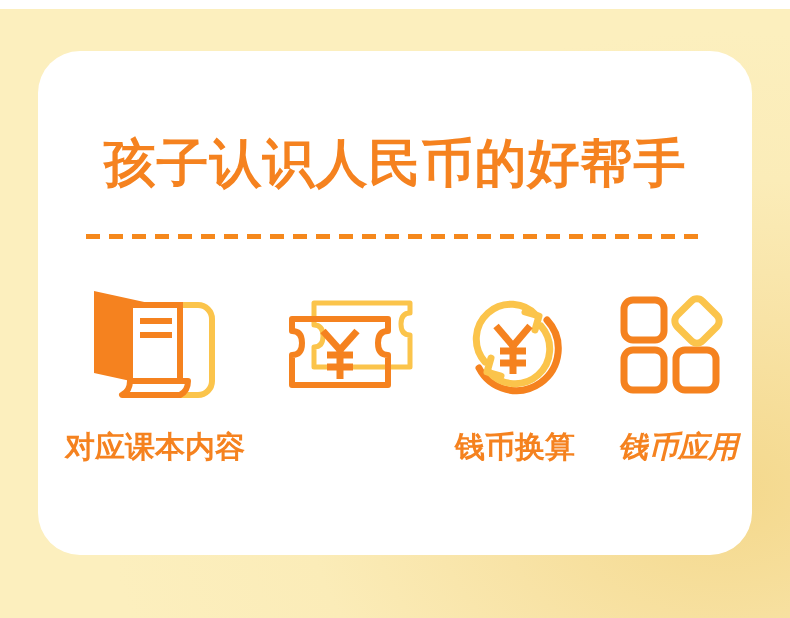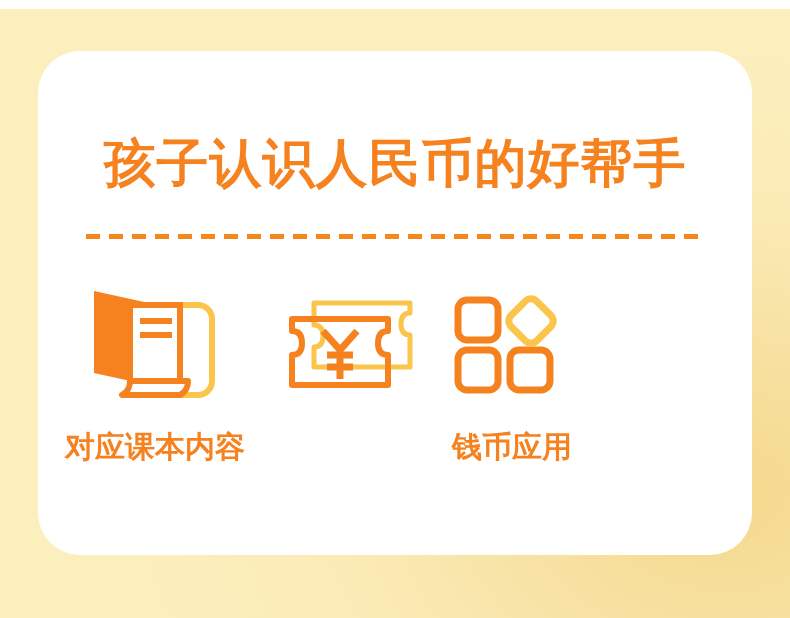--- a/index.html
+++ b/index.html
@@ -100,21 +100,21 @@
   
   .f0 { width: 232px; }
   .f1 { width: 160px; }
   .f2 { width: 166px; }
   .f3 { width: 156px; }
 
   .f0 .iconwrap { justify-content: center; }
   .f0 .flabel   { padding-left: 2px; }
   .f1 .flabel   { padding-left: 0; }
   .f2 .flabel   { padding-left: 4px; }
-  .f3 .flabel   { padding-left: 8px; }
+  .f3 .flabel   { padding-left: 8px; font-style: italic; }
 
   svg { display: block; overflow: visible; }
 </style>
 </head>
 <body>
 
 <div id="page">
 
   <div id="card">
 
@@ -156,20 +156,42 @@
               <path d="M41 42 L58 61"></path>
               <path d="M75 42 L58 61"></path>
               <path d="M45 66 H71"></path>
               <path d="M45 78 H71"></path>
               <path d="M58 61 V90"></path>
             </g>
           </svg>
         </div>
       </div>
 
+      <div class="feature f2">
+        <div class="iconwrap">
+          <svg width="116" height="116" viewBox="0 0 116 116" fill="none">
+
+            <path d="M92 34 A42 42 0 1 1 24 82" stroke="#F5821F" stroke-width="7" fill="none" stroke-linecap="round"></path>
+
+            <path d="M30 76 A34 34 0 0 1 82 30" stroke="#FBC44B" stroke-width="7" fill="none" stroke-linecap="round"></path>
+            <path d="M86 40 A34 34 0 0 1 34 86" stroke="#FBC44B" stroke-width="7" fill="none" stroke-linecap="round"></path>
+            <path d="M70 26 L84 30 L80 44" stroke="#FBC44B" stroke-width="7" fill="none" stroke-linecap="round" stroke-linejoin="round"></path>
+            <path d="M46 90 L32 86 L36 72" stroke="#FBC44B" stroke-width="7" fill="none" stroke-linecap="round" stroke-linejoin="round"></path>
+
+            <g stroke="#F5821F" stroke-width="7" stroke-linecap="butt">
+              <path d="M41 40 L58 60"></path>
+              <path d="M75 40 L58 60"></path>
+              <path d="M45 65 H71"></path>
+              <path d="M45 77 H71"></path>
+              <path d="M58 60 V88"></path>
+            </g>
+          </svg>
+        </div>
+        <div class="flabel">钱币换算</div>
+      </div>
 
       <div class="feature f3">
         <div class="iconwrap">
           <svg width="112" height="104" viewBox="0 0 112 104" fill="none">
             <rect x="6" y="8" width="40" height="40" rx="9" stroke="#F5821F" stroke-width="7" fill="none"></rect>
             <rect x="6" y="58" width="40" height="40" rx="9" stroke="#F5821F" stroke-width="7" fill="none"></rect>
             <rect x="58" y="58" width="40" height="40" rx="9" stroke="#F5821F" stroke-width="7" fill="none"></rect>
             <rect x="61" y="11" width="36" height="36" rx="8" stroke="#FBC44B" stroke-width="7" fill="none" transform="rotate(45 79 29)"></rect>
           </svg>
         </div>

